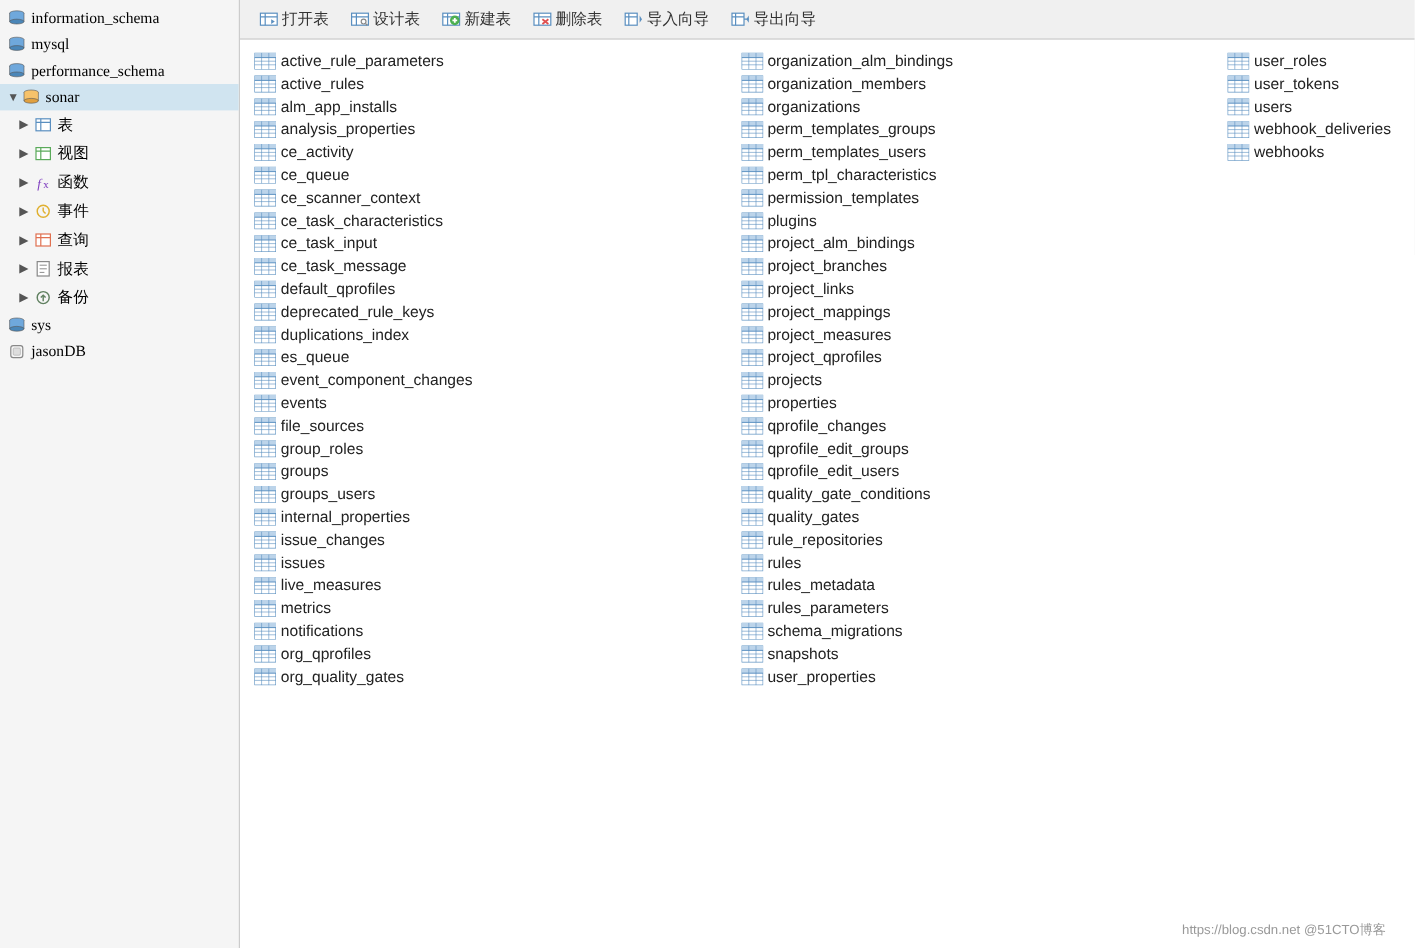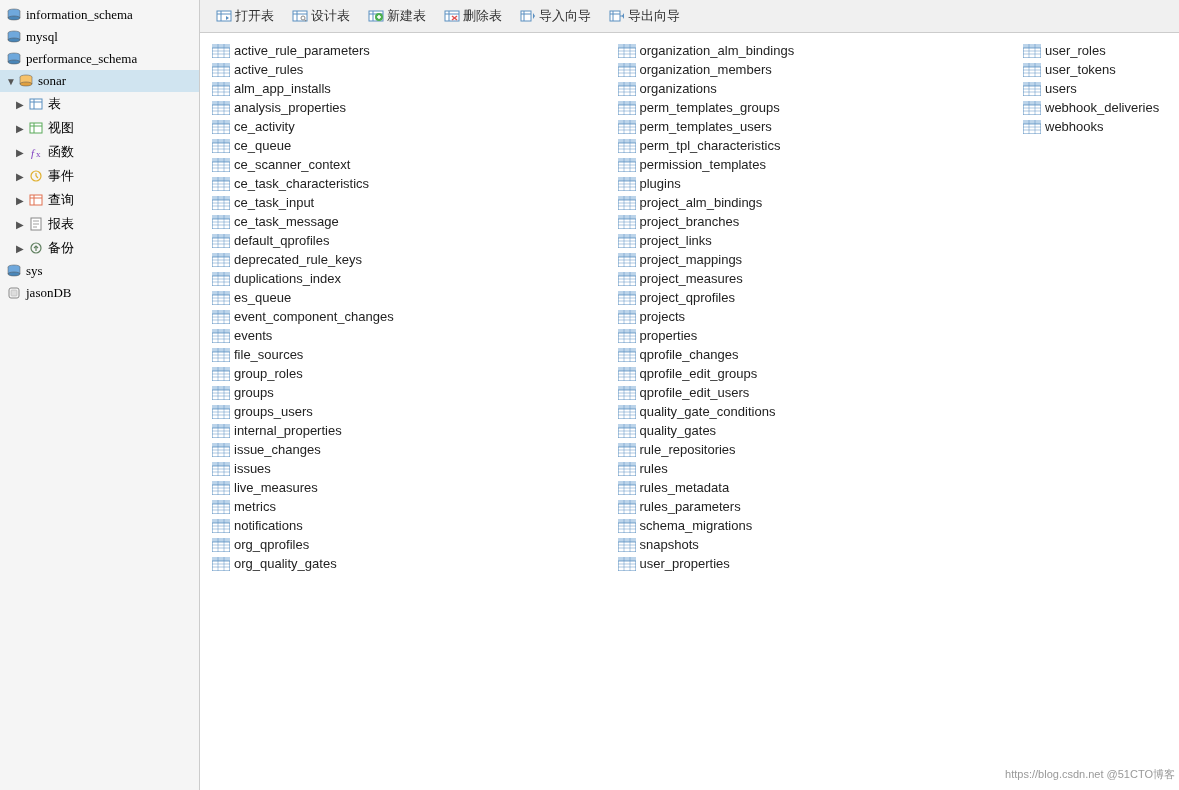--- a/index.html
+++ b/index.html
@@ -130,21 +130,21 @@
 
     .table-name {
       font-size: 13px;
       color: #222;
     }
 
     
     #watermark {
       position: fixed;
       bottom: 8px;
-      right: 4px;
+      right: 24px;
       font-size: 11px;
       color: #999;
       pointer-events: none;
     }
   </style>
 </head>
 <body>
 
 <div id="sidebar">
 

